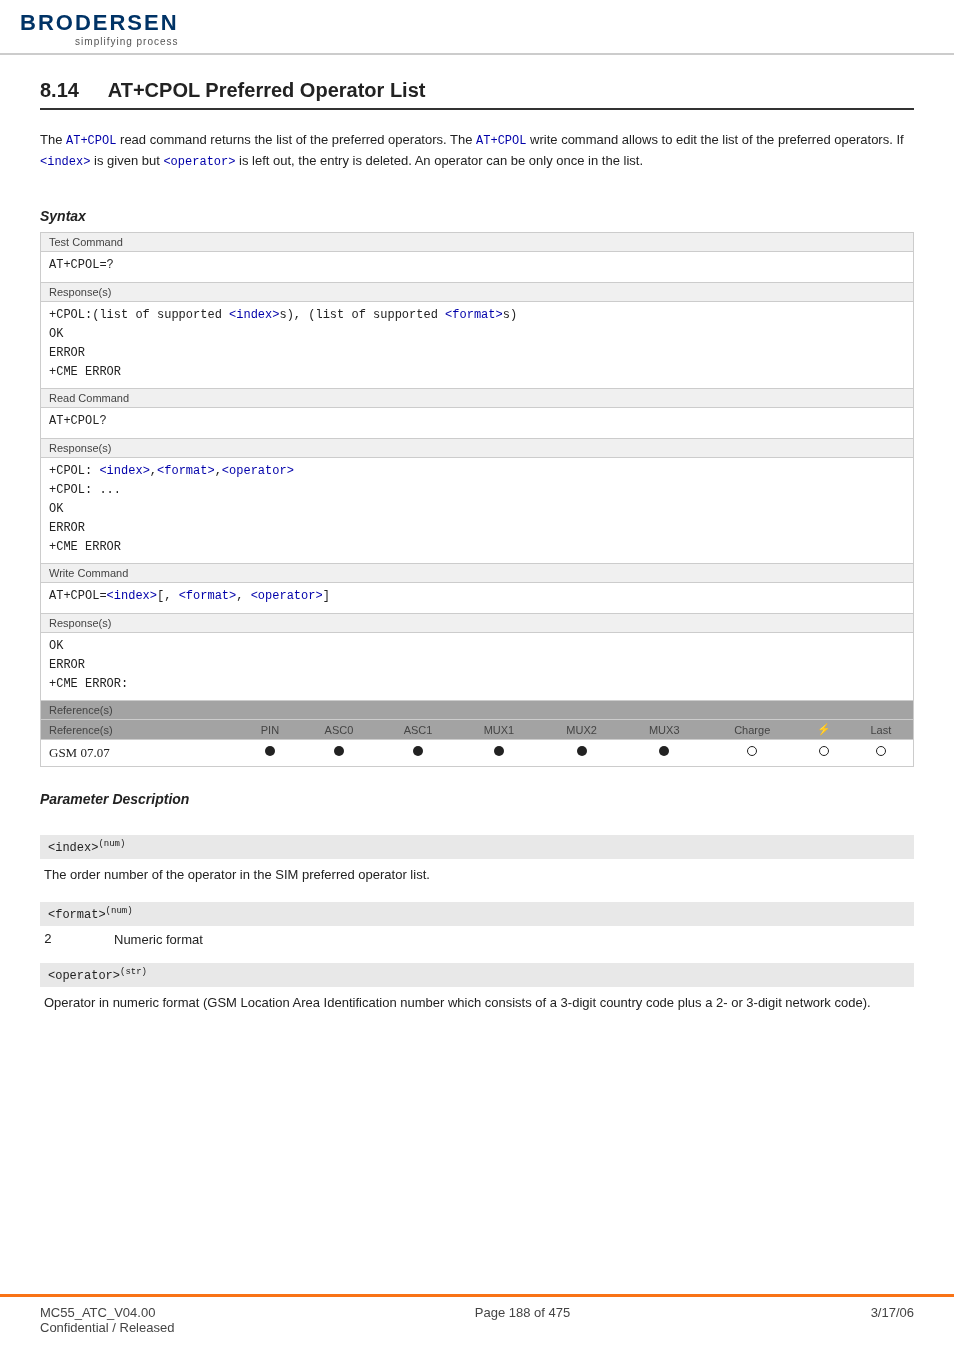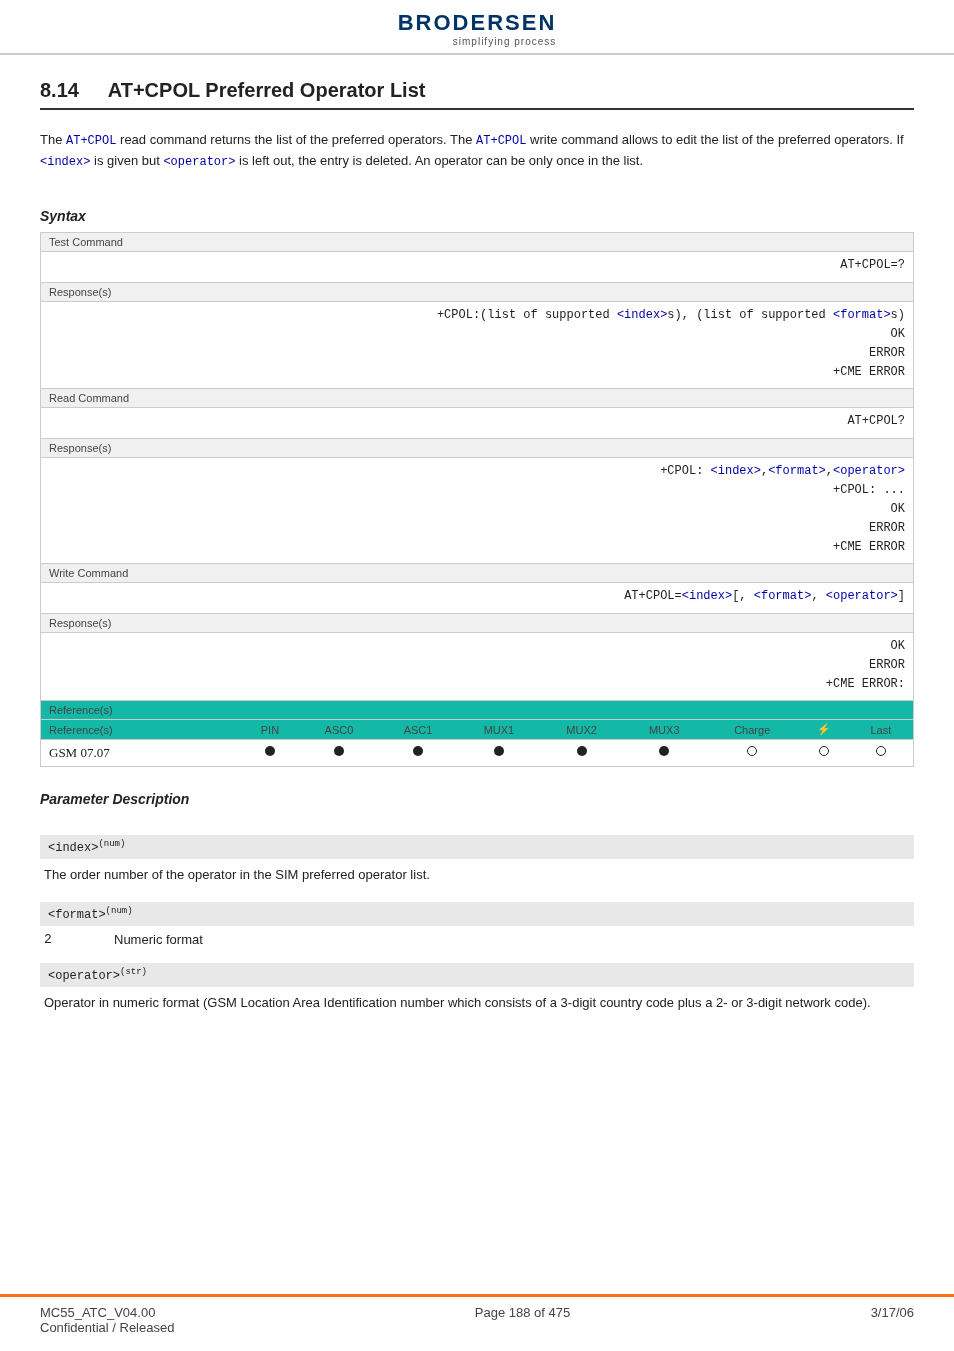--- a/index.html
+++ b/index.html
@@ -9,21 +9,21 @@
       color: #222;
       background: #fff;
       width: 954px;
       min-height: 1351px;
       position: relative;
     }
 
     
     .header {
       display: flex;
-      justify-content: center;
+      justify-content: flex-start;
       padding: 10px 20px 6px 20px;
       border-bottom: 2px solid #ccc;
     }
     .logo-area {
       display: flex;
       flex-direction: column;
       align-items: flex-end;
     }
     .logo-text {
       font-size: 22px;
@@ -88,29 +88,28 @@
       padding: 3px 8px;
       border-bottom: 1px solid #ccc;
     }
     .syntax-row-content td {
       padding: 4px 8px 6px 8px;
       font-family: 'Courier New', Courier, monospace;
       font-size: 12px;
       border-bottom: 1px solid #ccc;
       vertical-align: top;
       line-height: 1.6;
-      text-align: right;
     }
     .syntax-row-content td .inline-code {
       color: #00a;
     }
 
     
     .ref-header-row {
-      background: #14b8a6;
+      background: #a3a3a3;
       border-radius: 9px;
     }
     .ref-header-row th {
       font-size: 11px;
       font-weight: normal;
       color: #444;
       padding: 3px 4px;
       border-bottom: 1px solid #ccc;
       text-align: center;
     }

